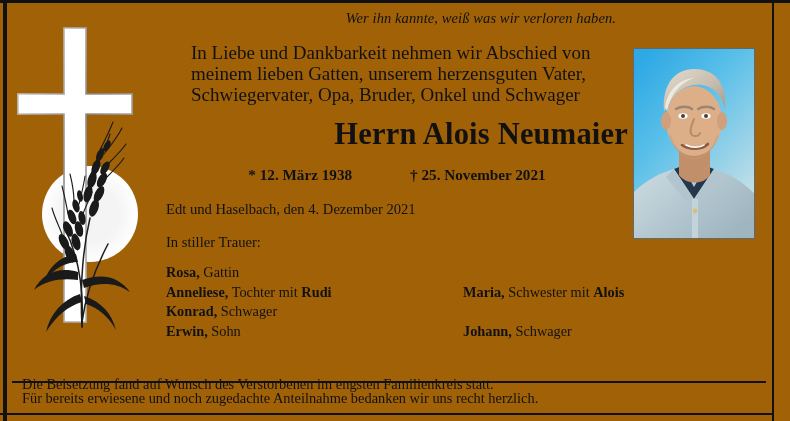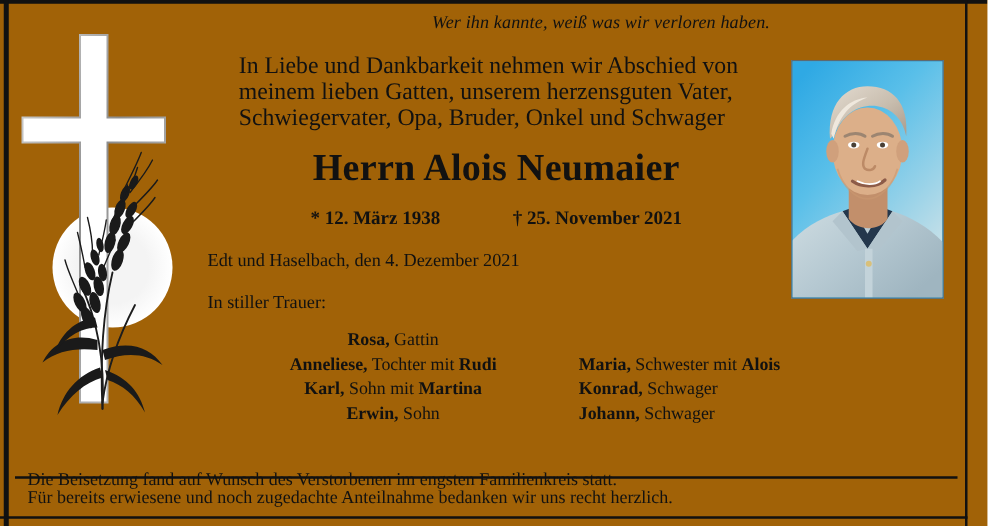--- a/index.html
+++ b/index.html
@@ -78,21 +78,21 @@
     font-size: 19px;
     line-height: 21px;
     margin-left: 25px;
   }
 
   .deceased-name {
     position: absolute;
     left: 166px;
     top: 117px;
     width: 462px;
-    text-align: center;
+    text-align: right;
     font-weight: bold;
     font-size: 30.5px;
     letter-spacing: 0.2px;
   }
 
   .dates {
     position: absolute;
     left: 166px;
     top: 166px;
     width: 462px;
@@ -122,21 +122,21 @@
     position: absolute;
     left: 166px;
     top: 263px;
     width: 600px;
     font-size: 14.3px;
     line-height: 19.6px;
   }
   .mourner-row {
     display: flex;
   }
-  .m-left { width: 297px; text-align: center; }
+  .m-left { width: 297px; }
   .m-right { width: 300px; }
   .m-name { font-weight: bold; }
 
   .rule {
     position: absolute;
     left: 12px;
     top: 381px;
     width: 754px;
     height: 2px;
     background: #111111;
@@ -282,23 +282,20 @@
     <div class="mourner-row">
       <div class="m-left">
         <span class="m-name">Anneliese,</span><span> Tochter mit </span><span class="m-name">Rudi</span>
       </div>
       <div class="m-right">
         <span class="m-name">Maria,</span><span> Schwester mit </span><span class="m-name">Alois</span>
       </div>
     </div>
 
     <div class="mourner-row">
-      <div class="m-left">
-        <span class="m-name">Karl,</span><span> Sohn mit </span><span class="m-name">Martina</span>
-      </div>
       <div class="m-right">
         <span class="m-name">Konrad,</span><span> Schwager</span>
       </div>
     </div>
 
     <div class="mourner-row">
       <div class="m-left">
         <span class="m-name">Erwin,</span><span> Sohn</span>
       </div>
       <div class="m-right">

